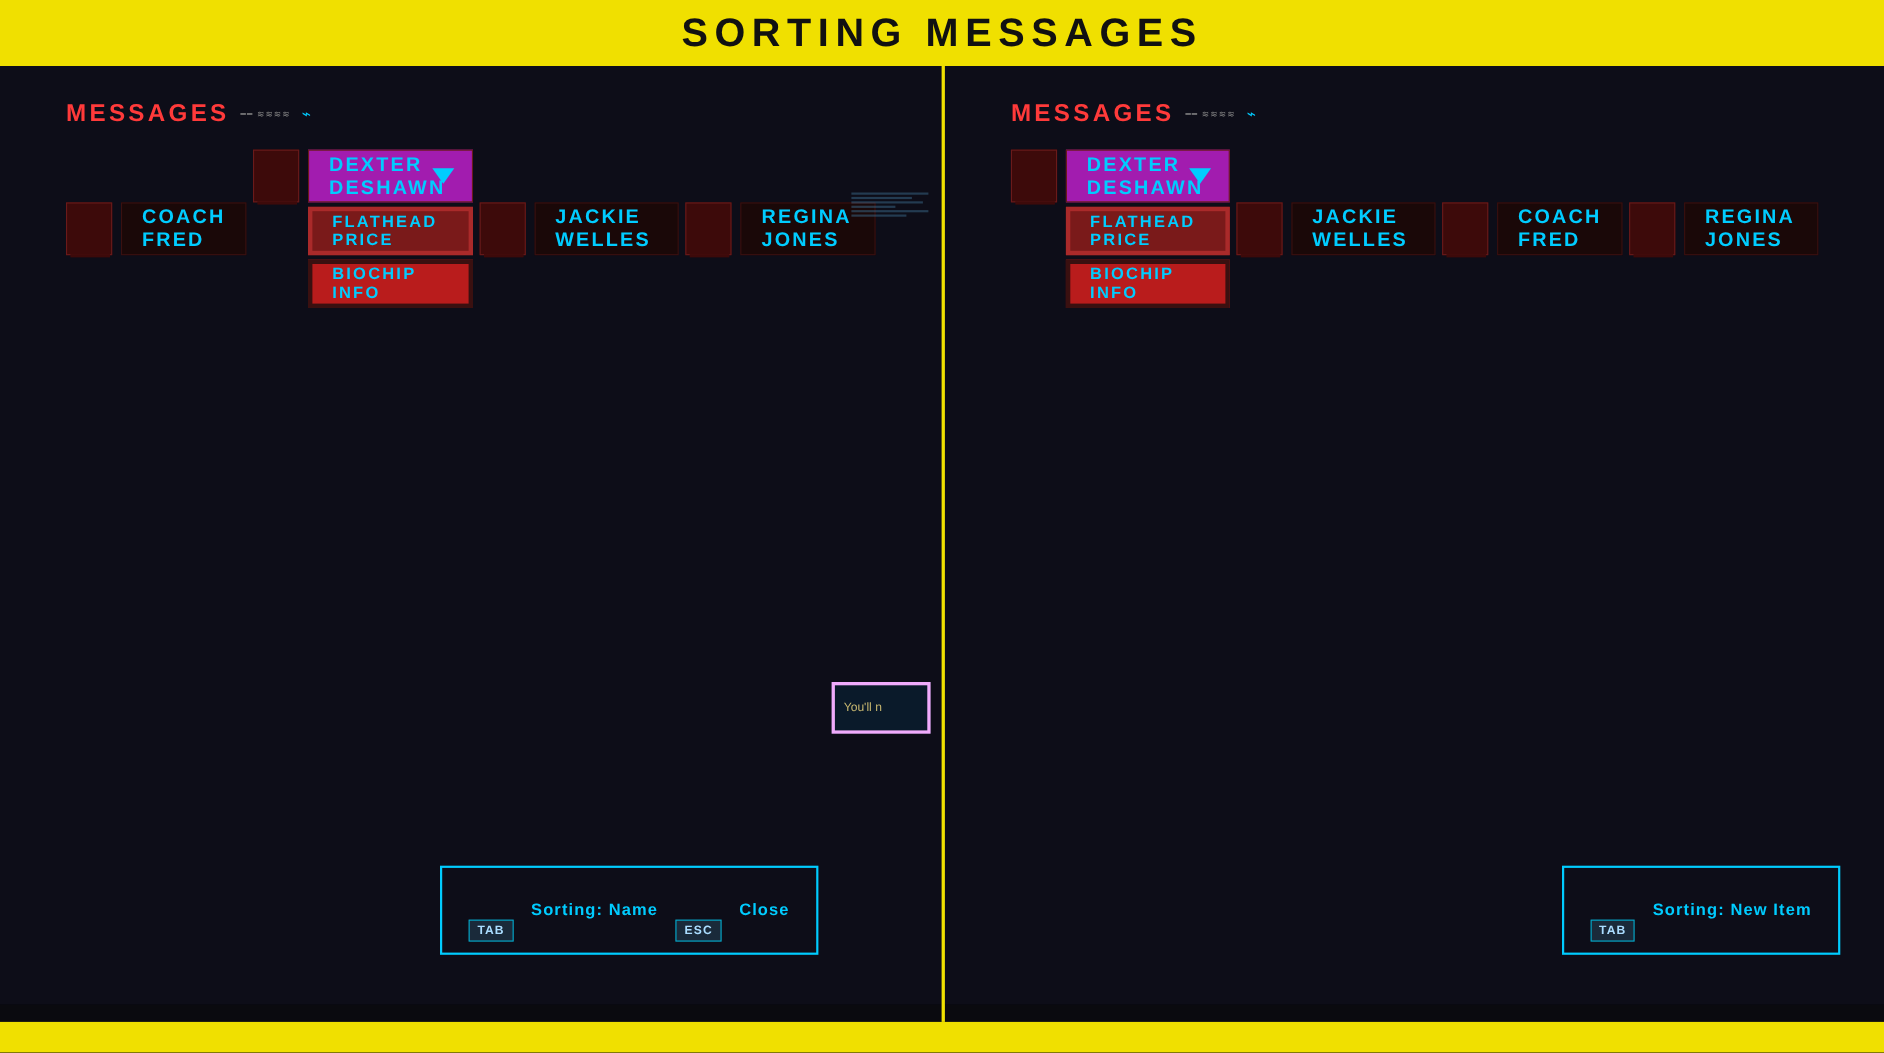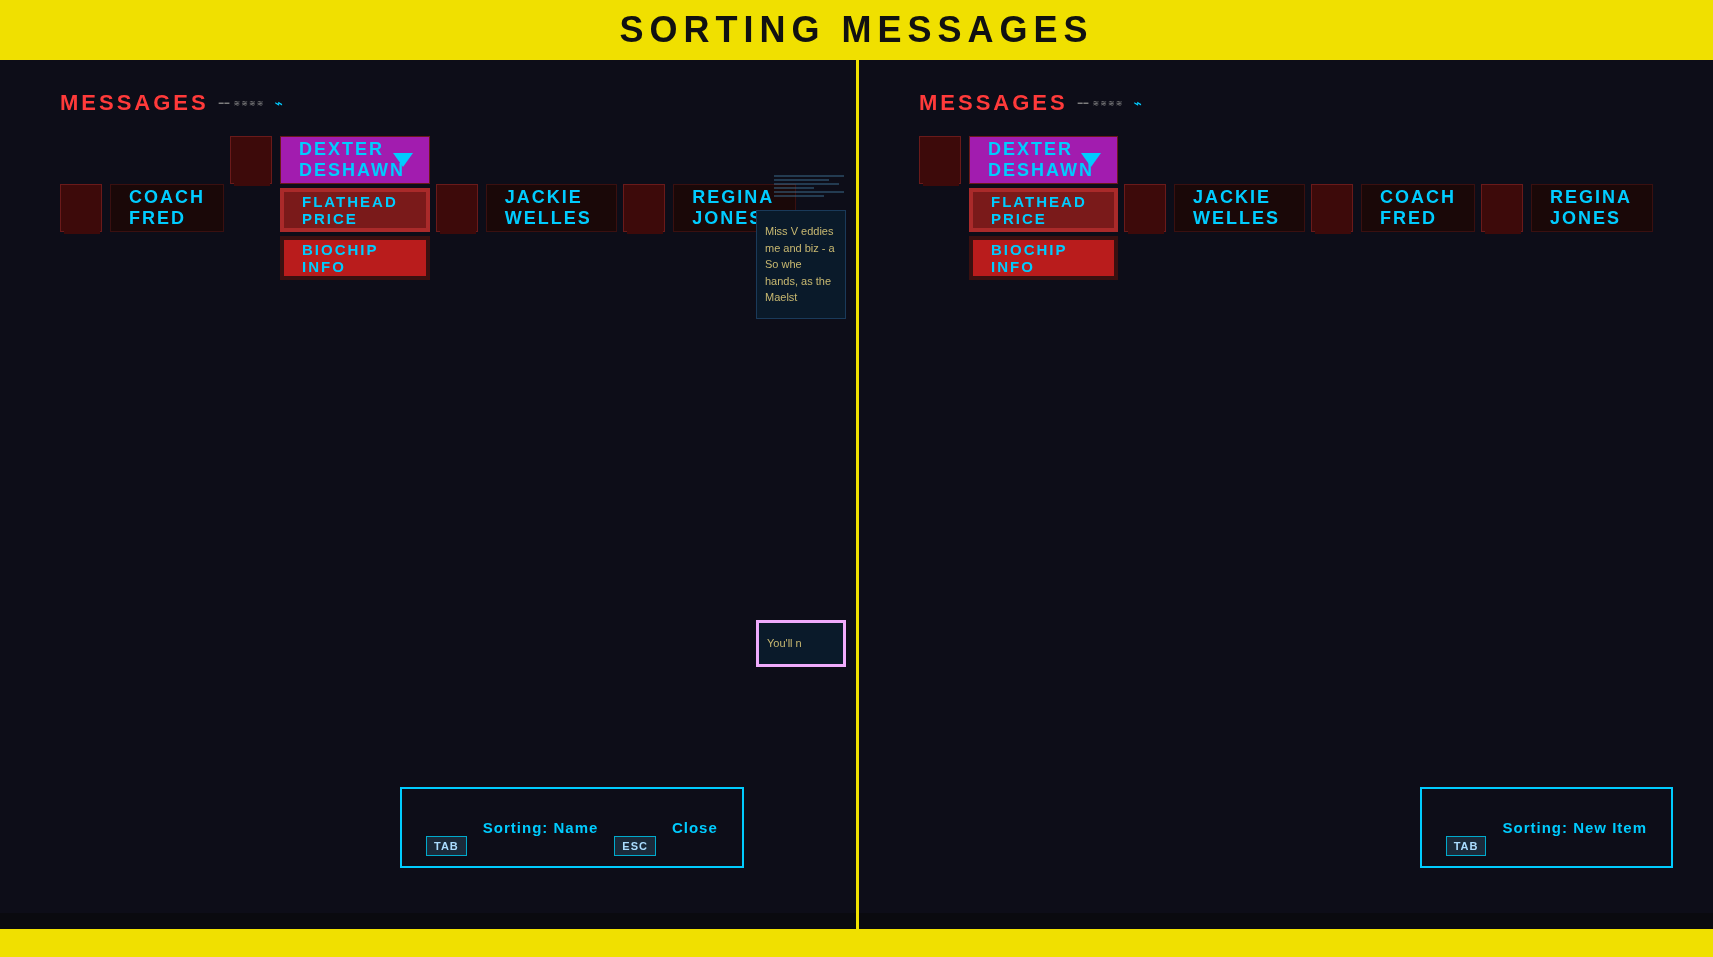--- a/index.html
+++ b/index.html
@@ -342,30 +342,20 @@
       <div class="contact-item">
         <div class="contact-avatar"></div>
         <div class="contact-name-bar">
           <span class="contact-name">REGINA JONES</span>
         </div>
       </div>
 
     </div>
   </div>
 
-  <div class="message-preview">
-    <div class="message-preview-text">Miss V
-eddies
-me and
-biz - a
-So whe
-hands,
-as the
-Maelst</div>
-  </div>
 
   <div class="message-preview-text2">
     <div class="message-preview-text">You'll n</div>
   </div>
 
   <div class="data-grid">
     <div class="data-grid-line" style="width:70px"></div>
     <div class="data-grid-line" style="width:55px"></div>
     <div class="data-grid-line" style="width:65px"></div>
     <div class="data-grid-line" style="width:40px"></div>

